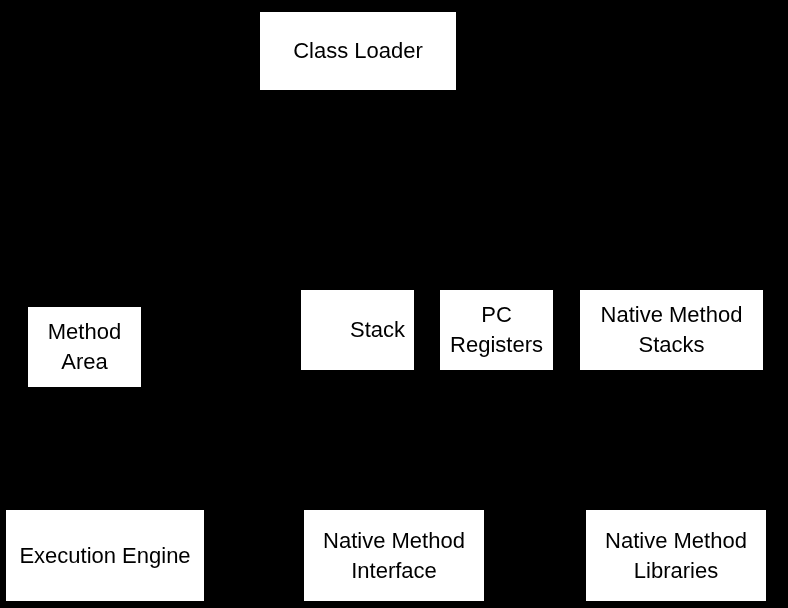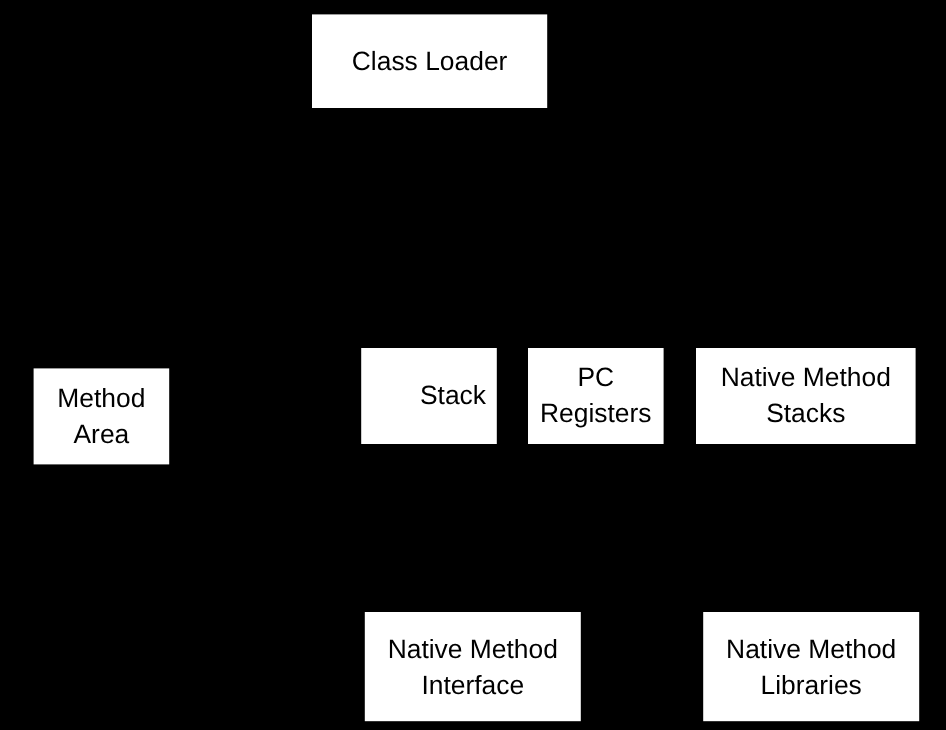--- a/index.html
+++ b/index.html
@@ -58,20 +58,21 @@
 
 
   <div class="node pos-stack">Stack</div>
 
   <div class="node pos-pc-registers">PC
 Registers</div>
 
   <div class="node pos-native-method-stacks">Native Method
 Stacks</div>
 
+  <div class="node pos-execution-engine">Execution Engine</div>
 
   <div class="node pos-native-method-interface">Native Method
 Interface</div>
 
   <div class="node pos-native-method-libraries">Native Method
 Libraries</div>
 
 </div>
 
 </body></html>

